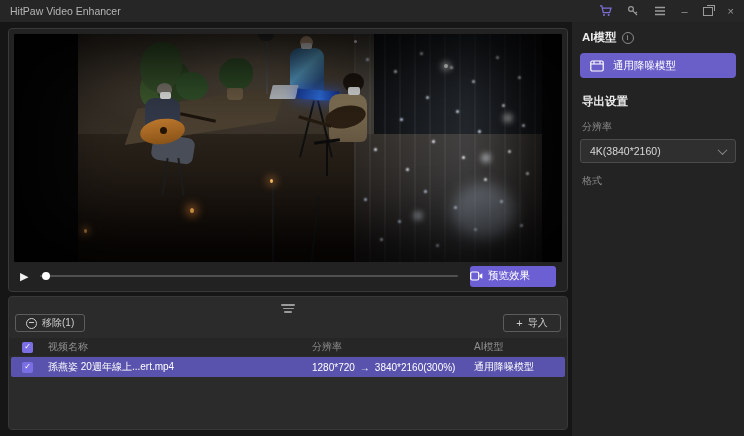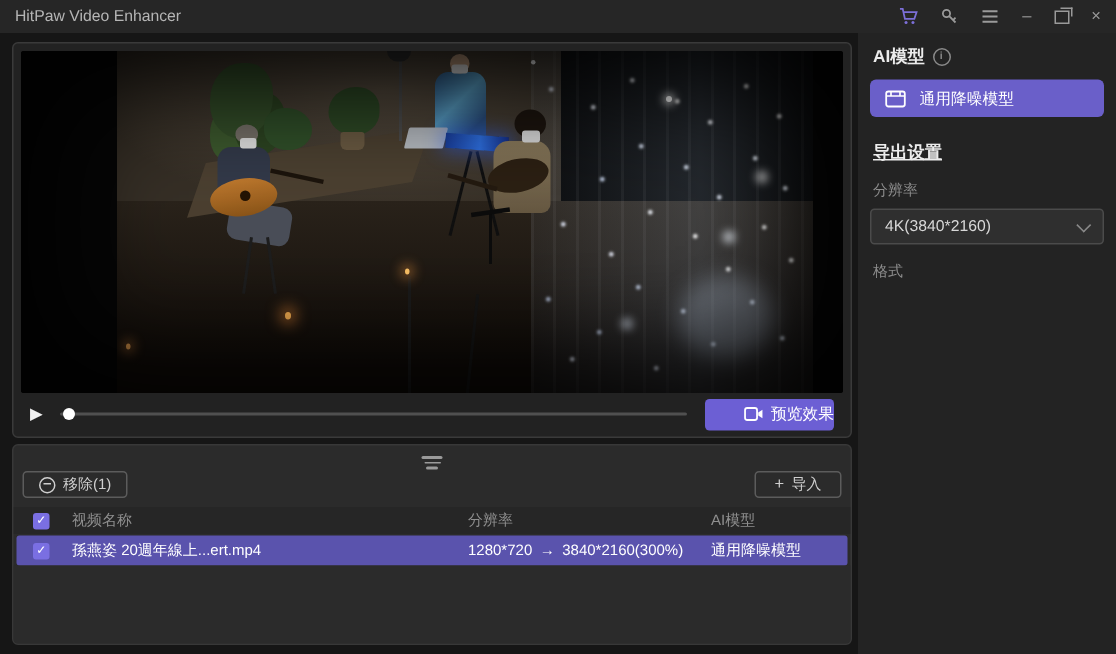--- a/index.html
+++ b/index.html
@@ -20,21 +20,21 @@
   .left-pane{margin:6px 4px 6px 8px;width:560px;display:flex;flex-direction:column;box-sizing:border-box;}
 
   
   .player-panel{background:#222;border:1px solid #3a3a3a;border-radius:4px;padding:5px;height:264px;box-sizing:border-box;}
   .video-scene{position:relative;width:548px;height:228px;background:#000;overflow:hidden;border-radius:2px;}
   .player-controls{height:24px;display:flex;align-items:center;padding:2px 6px 0 6px;gap:12px;}
   .play-btn{color:#f0f0f0;font-size:11px;line-height:1;}
   .track{flex:1;height:2px;background:#505050;border-radius:1px;position:relative;}
   .track-dot{position:absolute;left:2px;top:-3px;width:8px;height:8px;background:#fff;border-radius:50%;}
   .preview-btn{width:86px;height:21px;background:#6c5fd4;border-radius:3px;color:#fff;font-size:10.5px;
-       display:flex;align-items:center;justify-content:flex-end;gap:5px;cursor:pointer;}
+       display:flex;align-items:center;justify-content:flex-start;gap:5px;cursor:pointer;}
 
   
   .video-scene div{position:absolute;}
   .v-left-band{left:0;top:0;width:64px;height:100%;background:#060606;}
   .v-right-band{right:0;top:0;width:20px;height:100%;background:#080808;}
   .v-wall{left:64px;top:0;width:296px;height:106px;background:radial-gradient(ellipse at 60% 25%,#574d40,#362f26 75%);}
   .v-floor{left:60px;top:100px;width:470px;height:129px;background:linear-gradient(180deg,#2a231b,#120d09 85%);}
   .v-desk{left:116px;top:64px;width:152px;height:34px;background:#4d4131;transform:rotate(-9deg) skewX(-28deg);opacity:.95;}
   .v-plant1{left:126px;top:8px;width:42px;height:50px;background:#35502a;border-radius:50% 40% 55% 45%;
        box-shadow:12px 16px 0 -4px #2d4522,-6px 22px 0 -6px #3d5a2e;}
@@ -115,21 +115,21 @@
 
   
   .sidebar{width:172px;background:#232323;position:relative;padding:8px 8px;box-sizing:border-box;}
   .ai-title{font-size:11.5px;font-weight:bold;color:#ececec;display:flex;align-items:center;gap:5px;margin:0 0 8px 2px;}
   .info-icon{width:10px;height:10px;border:1px solid #8a8a8a;border-radius:50%;color:#8a8a8a;font-size:7px;
        display:flex;align-items:center;justify-content:center;font-style:normal;line-height:1;}
   .model-btn{height:25px;background:#3a3a3a;border-radius:4px;display:flex;align-items:center;gap:9px;
        padding:0 10px;margin-bottom:7px;font-size:10.5px;color:#dcdcdc;cursor:pointer;}
   .model-btn.selected{background:#6a5fc9;color:#fff;}
   .model-icon{display:flex;align-items:center;}
-  .export-title{font-size:11.5px;font-weight:bold;color:#ececec;margin:16px 0 0 2px;text-decoration:underline;}
+  .export-title{font-size:11.5px;font-weight:bold;color:#ececec;margin:16px 0 0 2px;}
   .field-label{font-size:10px;color:#8c8c8c;margin:11px 0 5px 2px;}
   .select{height:24px;background:#2f2f2f;border:1px solid #4b4b4b;border-radius:3px;display:flex;align-items:center;
        padding:0 9px;font-size:10.5px;color:#d8d8d8;cursor:pointer;box-sizing:border-box;}
   .chevron-down{margin-left:auto;width:6px;height:6px;border-right:1.5px solid #8a8a8a;border-bottom:1.5px solid #8a8a8a;
        transform:rotate(45deg) translate(-1px,-1px);}
   .export-btn{position:absolute;left:8px;right:8px;bottom:8px;height:26px;border-radius:4px;overflow:hidden;
        background:linear-gradient(90deg,#7a6ef2,#6256e0);display:flex;align-items:center;justify-content:center;
        color:#fff;font-size:11px;cursor:pointer;}
   .export-badge{position:absolute;left:-6px;top:0;bottom:0;width:34px;background:rgba(255,255,255,.18);
        transform:skewX(-16deg);display:flex;align-items:center;justify-content:center;}

